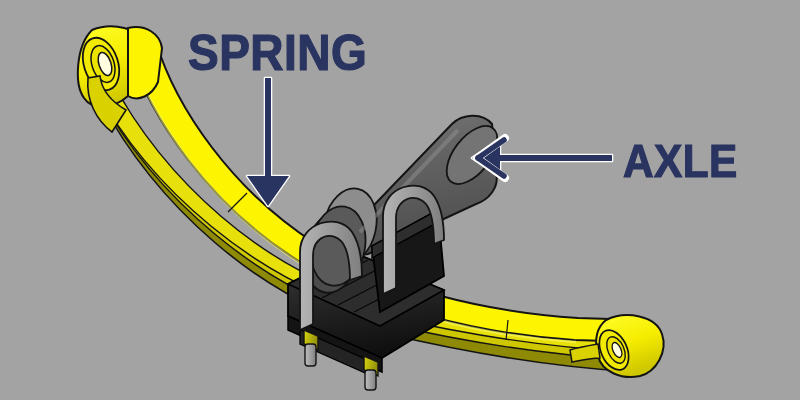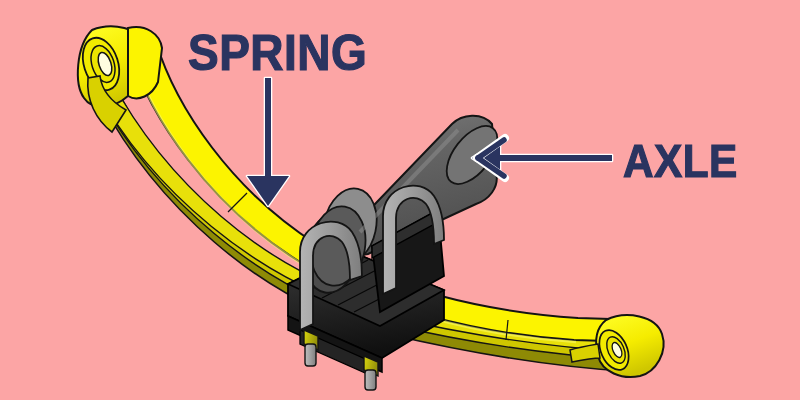--- a/index.html
+++ b/index.html
@@ -4,21 +4,21 @@
 <style>
   html, body {
     margin: 0;
     padding: 0;
     background: #ffffff;
   }
   #stage {
     position: relative;
     width: 800px;
     height: 400px;
-    background: #fca5a5;
+    background: #a3a3a3;
     overflow: hidden;
     font-family: "Liberation Sans", sans-serif;
   }
   #diagram-svg {
     position: absolute;
     left: 0;
     top: 0;
     width: 800px;
     height: 400px;
     display: block;

